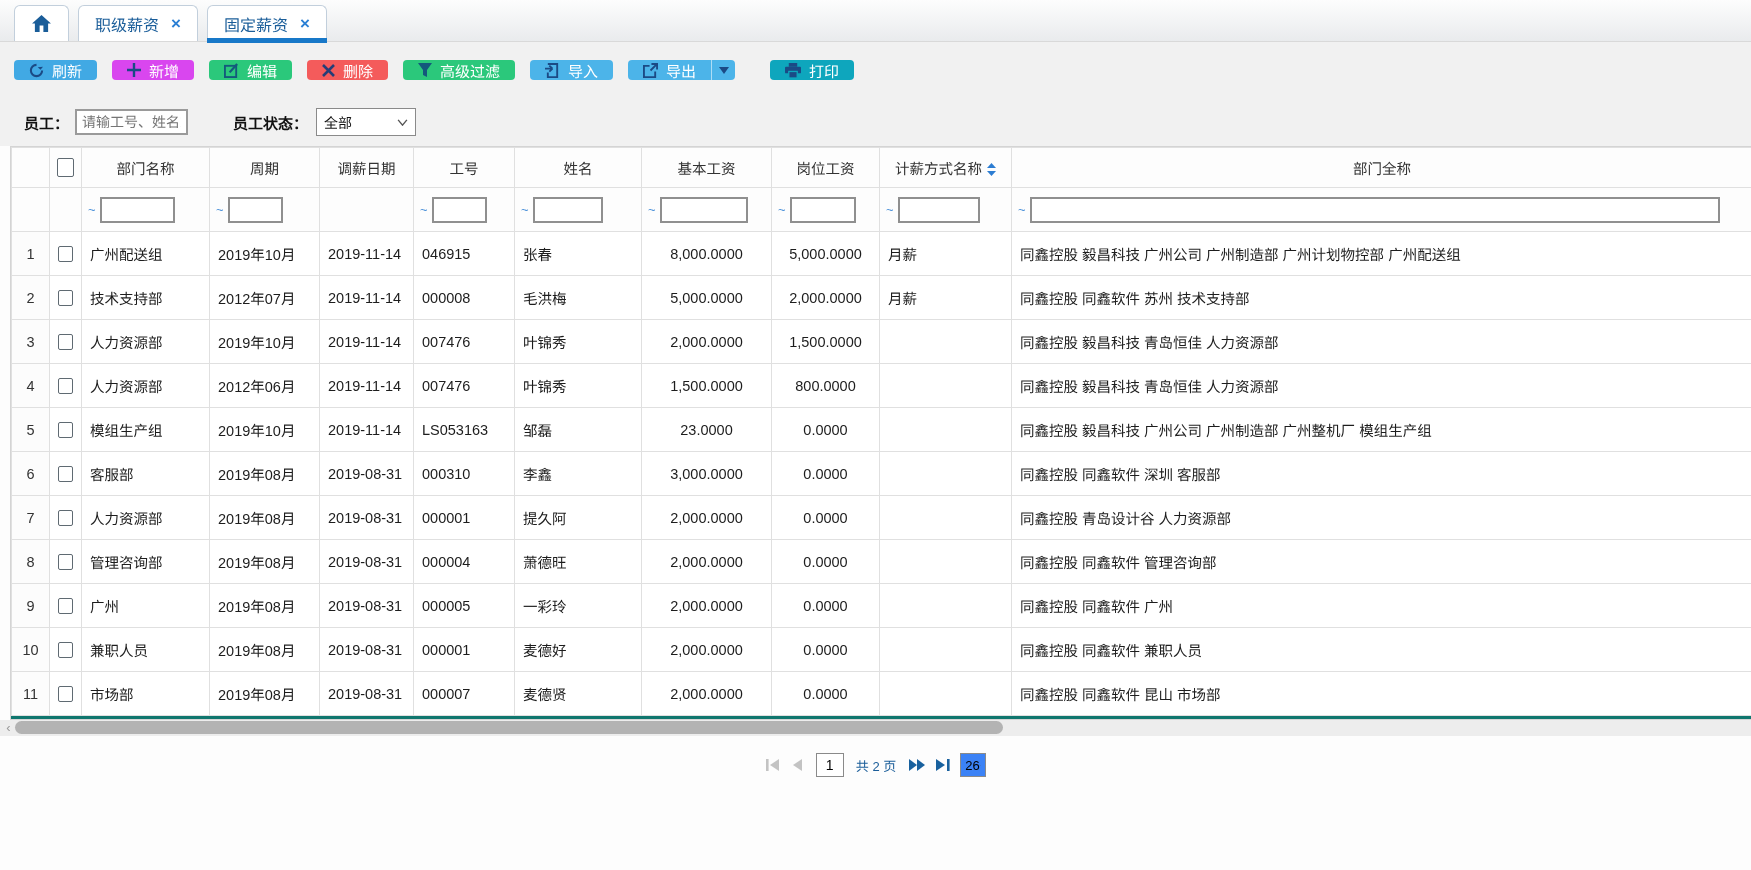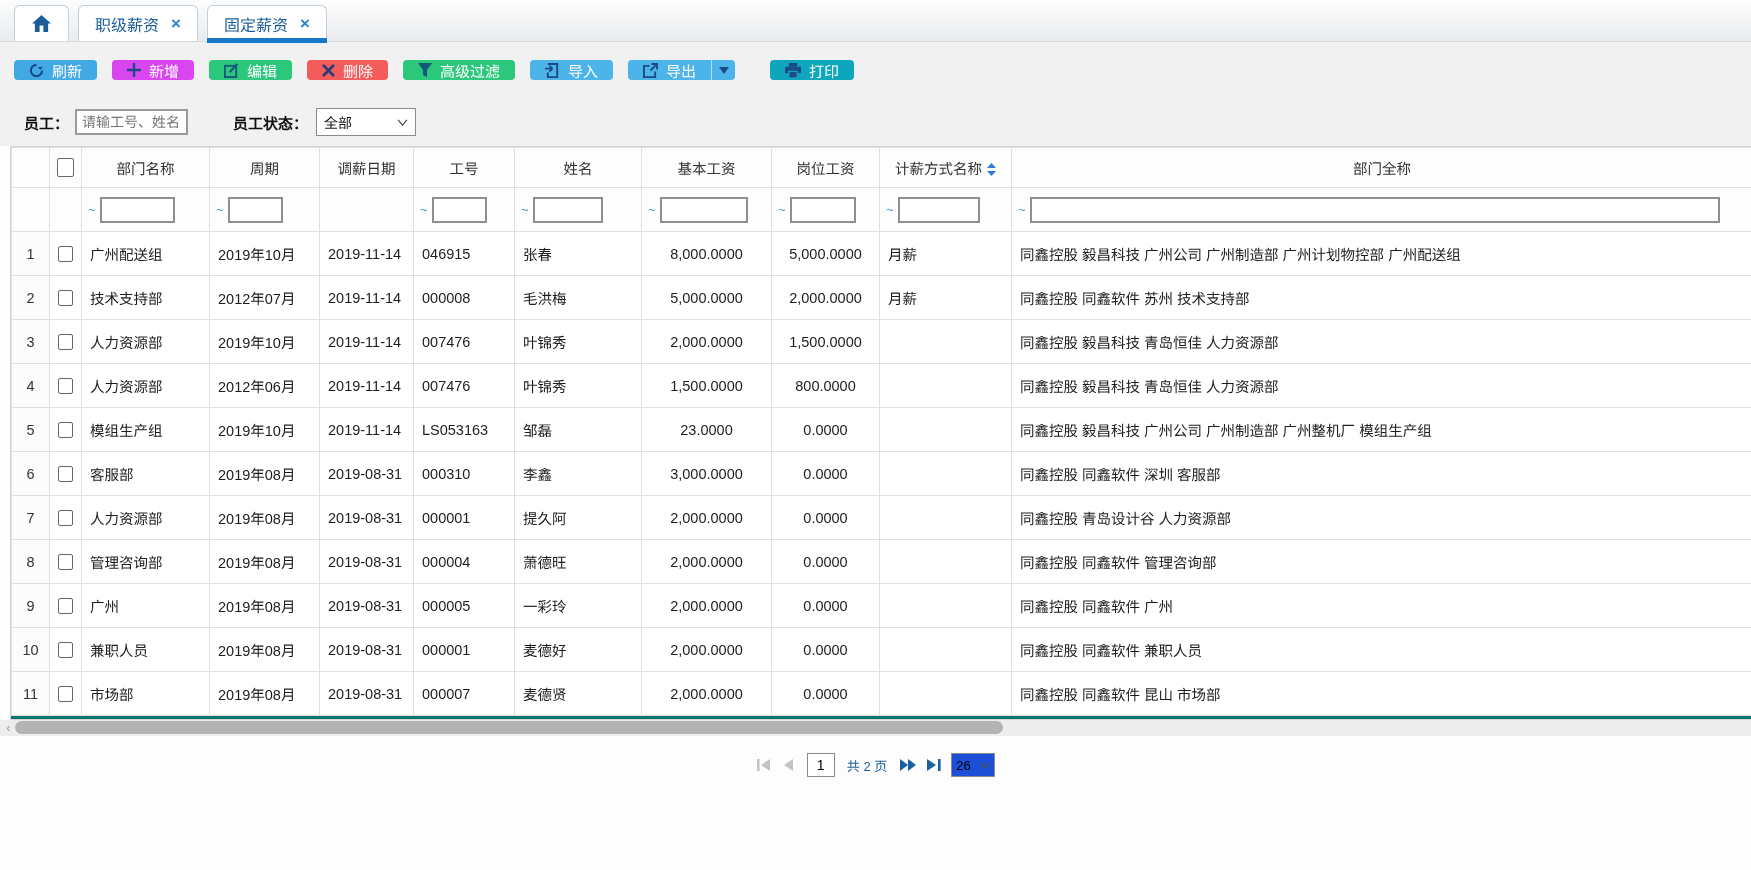--- a/index.html
+++ b/index.html
@@ -50,21 +50,21 @@
   .hscroll { height:16px; background:#ededed; position:relative; }
   .hs-arrow { position:absolute; left:2px; top:0; width:13px; height:16px; color:#9a9a9a; font-size:13px; line-height:15px; text-align:center; cursor:pointer; }
   .hs-thumb { position:absolute; left:15px; top:1px; height:13px; width:988px; background:#b3b3b3; border-radius:7px; cursor:grab; }
 
   
   .bottom { background:#fdfdfd; }
   .pager { padding-top:17px; display:flex; align-items:center; justify-content:center; gap:9px; }
   .pgbtn { display:flex; align-items:center; cursor:pointer; }
   .pg-input { width:28px; height:24px; border:1px solid #8a8a8a; text-align:center; font-size:14px; font-family:inherit; margin-left:4px; }
   .pg-total { color:#1a5d99; font-size:13px; margin:0 3px; }
-  .pg-size { width:44px; height:24px; border:1px solid #8a8a8a; background:#1d4ed8; display:flex; align-items:center; justify-content:space-between; padding:0 4px; font-size:13px; cursor:pointer; }
+  .pg-size { width:26px; height:24px; border:1px solid #8a8a8a; background:#3b82f6; display:flex; align-items:center; justify-content:space-between; padding:0 4px; font-size:13px; cursor:pointer; }
 </style>
 </head>
 <body>
 
 <div>
 
   <div class="tabbar">
     <div class="tab home">
       <svg width="19" height="17" viewBox="0 0 20 18">
         <path d="M10 0 L20 9 L17 9 L17 18 L12 18 L12 11 L8 11 L8 18 L3 18 L3 9 L0 9 Z" fill="#1a5d99"></path>

